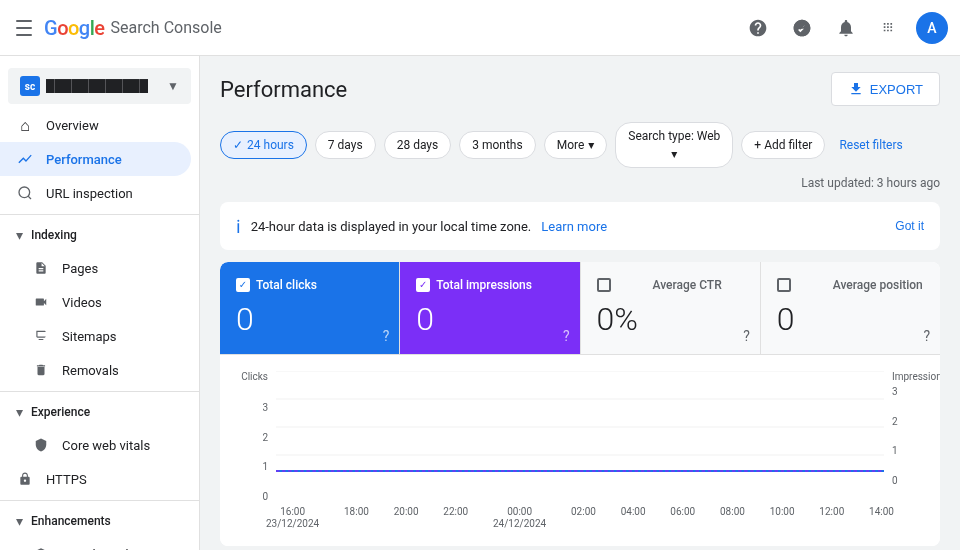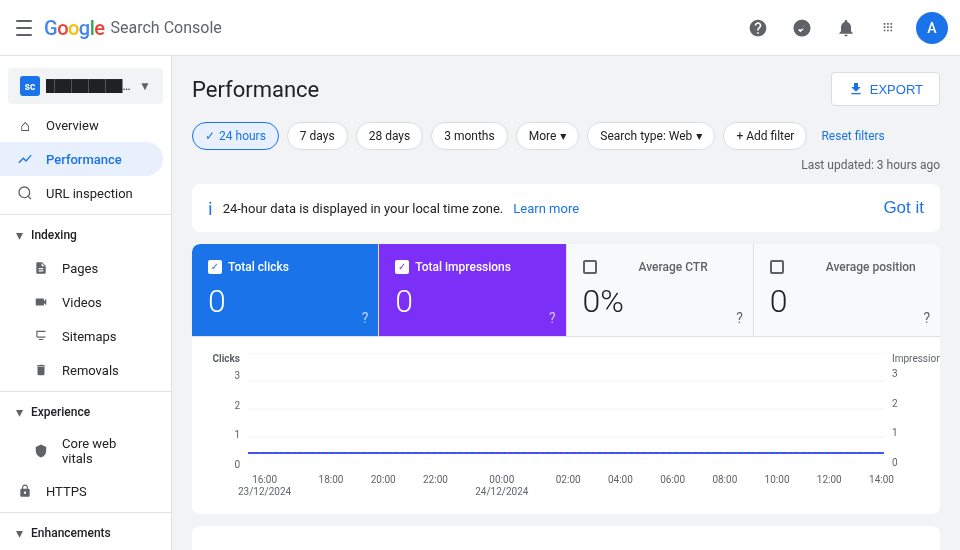--- a/index.html
+++ b/index.html
@@ -103,21 +103,21 @@
 
     
     .layout {
       display: flex;
       margin-top: 56px;
       height: calc(550px - 56px);
     }
 
     
     .sidebar {
-      width: 172px;
+      width: 200px;
       background: #fff;
       flex-shrink: 0;
       overflow-y: auto;
       padding: 8px 0;
       border-right: 1px solid #e0e0e0;
     }
     .property-selector {
       display: flex;
       align-items: center;
       padding: 8px 12px;
@@ -242,20 +242,21 @@
       background: #fff;
       color: #202124;
     }
     .filter-chip.active {
       background: #e8f0fe;
       border-color: #1a73e8;
       color: #1a73e8;
     }
     .filter-chip.search-type {
       background: #fff;
+      flex-direction: column;
     }
     .add-filter-btn {
       display: flex;
       align-items: center;
       gap: 4px;
       padding: 6px 12px;
       border-radius: 16px;
       font-size: 12px;
       cursor: pointer;
       border: 1px solid #dadce0;
@@ -294,21 +295,21 @@
     .info-link {
       color: #1a73e8;
       cursor: pointer;
       text-decoration: none;
     }
     .got-it-btn {
       margin-left: auto;
       color: #1a73e8;
       font-weight: 500;
       cursor: pointer;
-      font-size: 17px;
+      font-size: 12px;
       background: none;
       border: none;
     }
 
     
     .metrics-area {
       background: #fff;
       border-radius: 8px;
       overflow: hidden;
       margin-bottom: 12px;
@@ -650,21 +651,21 @@
           </div>
           <div class="metric-value dark">0</div>
           <span class="metric-help dark">?</span>
         </div>
       </div>
 
       <div class="chart-area">
         <div style="display:flex; gap:0;">
 
           <div style="width:40px; display:flex; flex-direction:column; align-items:flex-end; padding-right:8px;">
-            <div style="font-size:10px; color:#5f6368; margin-bottom:6px;font-weight:bold;">Clicks</div>
+            <div style="font-size:10px; color:#5f6368; margin-bottom:20px;">Clicks</div>
             <div style="display:flex; flex-direction:column; justify-content:space-between; height:100px; text-align:right;">
               <span style="font-size:10px;color:#5f6368;">3</span>
               <span style="font-size:10px;color:#5f6368;">2</span>
               <span style="font-size:10px;color:#5f6368;">1</span>
               <span style="font-size:10px;color:#5f6368;">0</span>
             </div>
           </div>
 
           <div style="flex:1; position:relative;">
             <svg class="chart" viewBox="0 0 700 110" preserveAspectRatio="none" style="height:110px; width:100%;">

